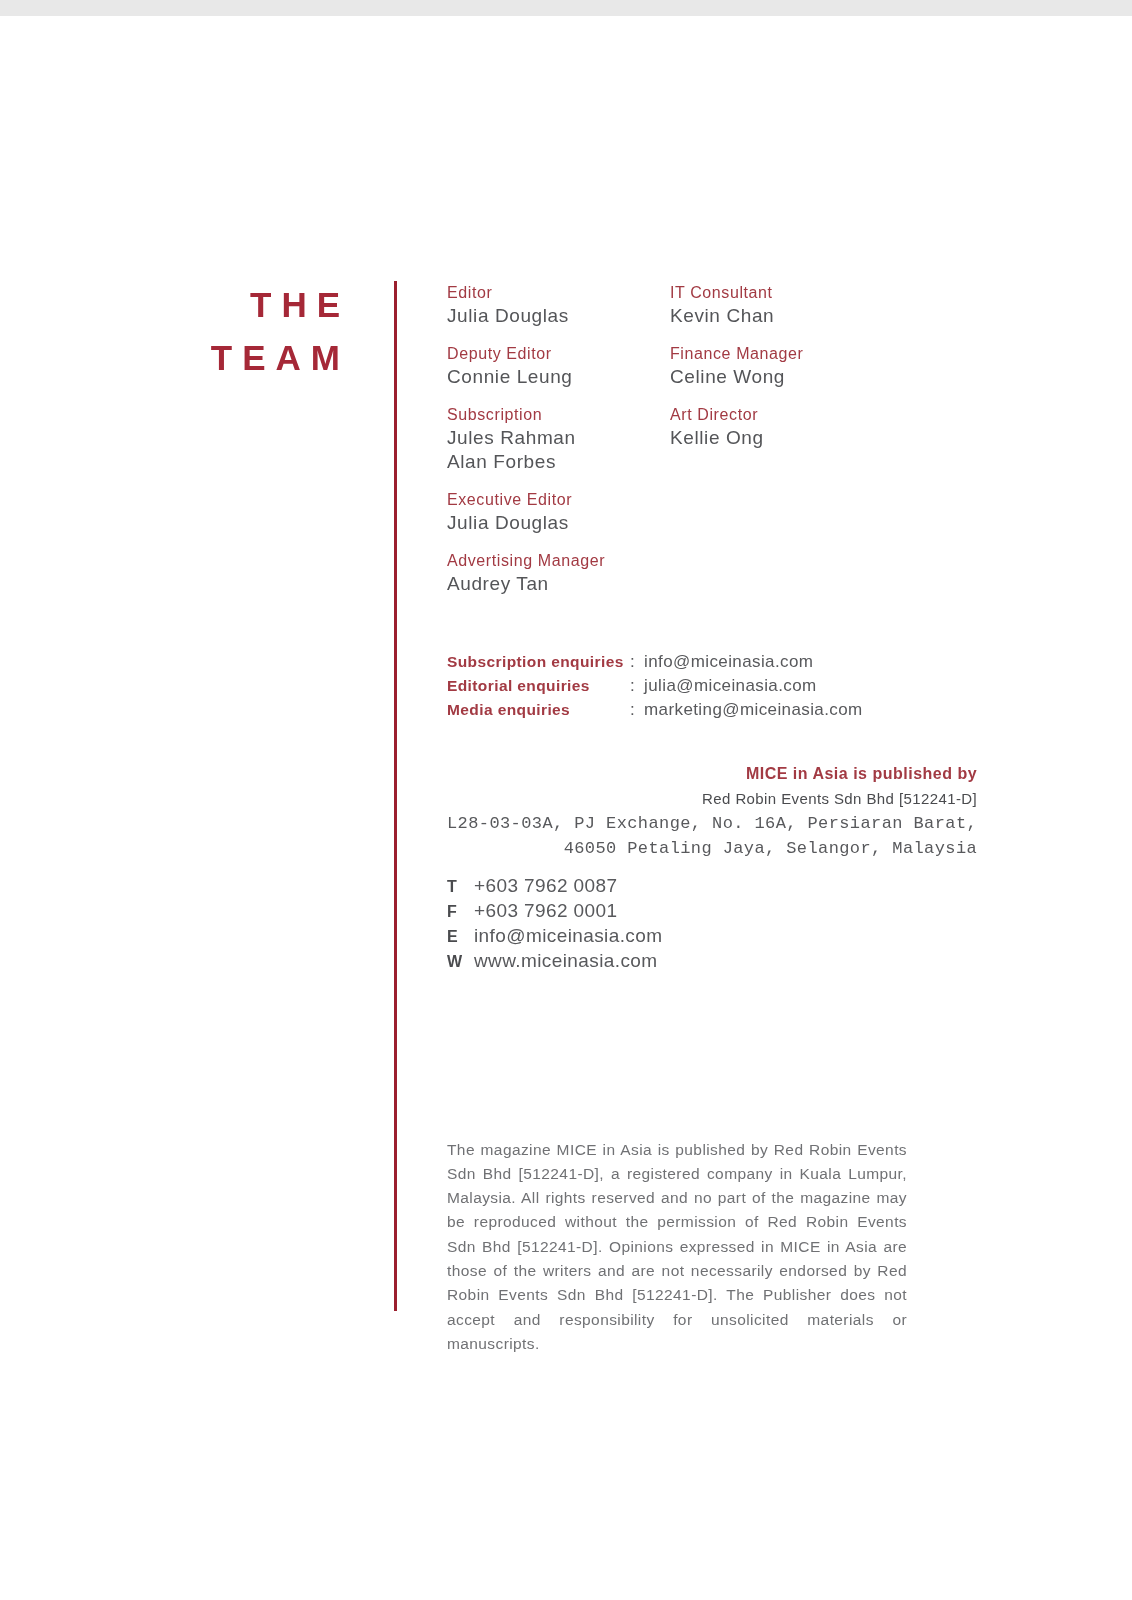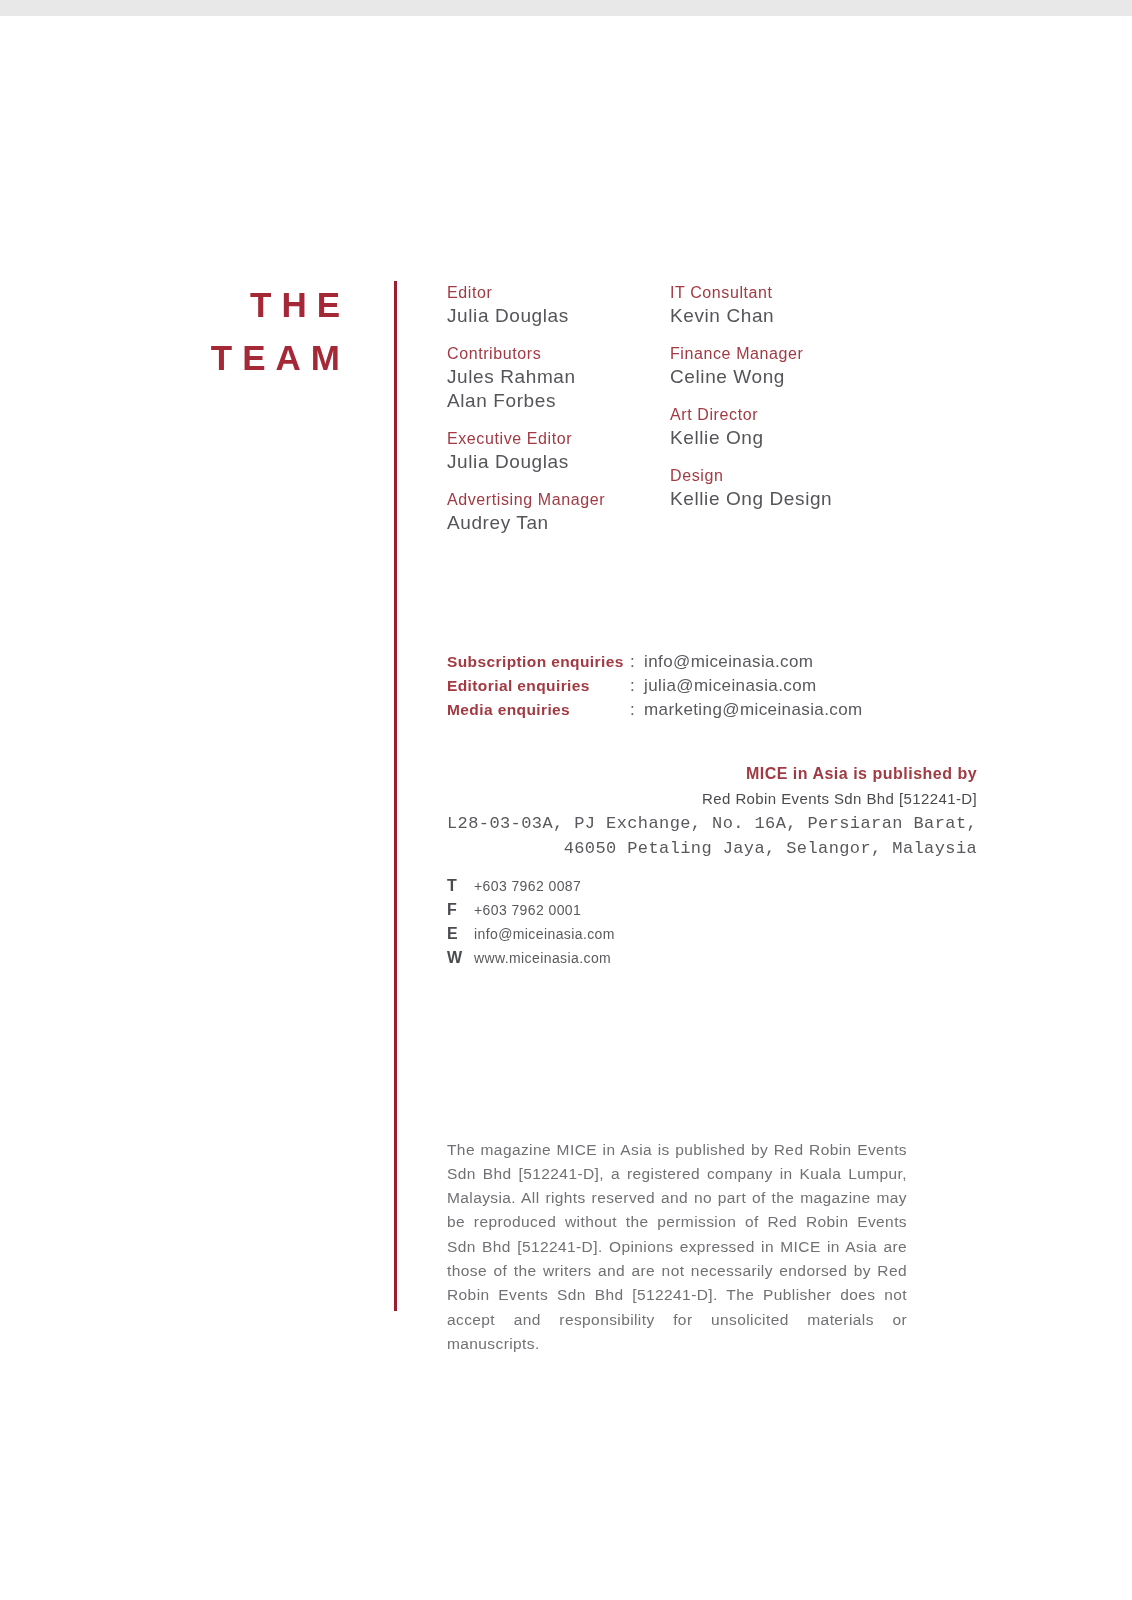--- a/index.html
+++ b/index.html
@@ -69,21 +69,21 @@
     color:var(--value-gray);font-size:17px;line-height:25px;
     letter-spacing:0.4px;display:block;font-family:Liberation Mono, monospace;
   }
   
   .contact{position:absolute;left:447px;top:858px;}
   .contact-row{display:flex;line-height:24px;align-items:baseline;}
   .contact-key{
     width:27px;color:var(--body-dark);font-weight:bold;
     font-size:16px;flex:0 0 auto;
   }
-  .contact-value{color:var(--value-gray);font-size:14px;letter-spacing:0.4px;}
+  .contact-value{color:var(--value-gray);font-size:19px;letter-spacing:0.4px;}
   
   .legal{
     position:absolute;left:447px;top:1106px;width:460px;
     color:var(--legal-gray);font-size:15.5px;line-height:24.3px;
     letter-spacing:0.4px;text-align:justify;
   }
 </style>
 </head>
 <body>
 
@@ -95,21 +95,25 @@
   </div>
 
   <div class="vrule"></div>
 
   <div class="team-col left">
     <div class="role-block">
       <span class="role-label">Editor</span>
       <span class="person-name">Julia Douglas</span>
     </div>
     <div class="role-block">
-      <span class="role-label">Contributors</span>
+      <span class="role-label">Deputy Editor</span>
+      <span class="person-name">Connie Leung</span>
+    </div>
+    <div class="role-block">
+      <span class="role-label">Subscription</span>
       <span class="person-name">Jules Rahman</span>
       <span class="person-name">Alan Forbes</span>
     </div>
     <div class="role-block">
       <span class="role-label">Executive Editor</span>
       <span class="person-name">Julia Douglas</span>
     </div>
     <div class="role-block">
       <span class="role-label">Advertising Manager</span>
       <span class="person-name">Audrey Tan</span>
@@ -121,24 +125,20 @@
       <span class="role-label">IT Consultant</span>
       <span class="person-name">Kevin Chan</span>
     </div>
     <div class="role-block">
       <span class="role-label">Finance Manager</span>
       <span class="person-name">Celine Wong</span>
     </div>
     <div class="role-block">
       <span class="role-label">Art Director</span>
       <span class="person-name">Kellie Ong</span>
-    </div>
-    <div class="role-block">
-      <span class="role-label">Design</span>
-      <span class="person-name">Kellie Ong Design</span>
     </div>
   </div>
 
   <div class="enquiries">
     <div class="enquiry-row">
       <span class="enquiry-label">Subscription enquiries</span>
       <span class="enquiry-colon">:</span>
       <span class="enquiry-value">info@miceinasia.com</span>
     </div>
     <div class="enquiry-row">

